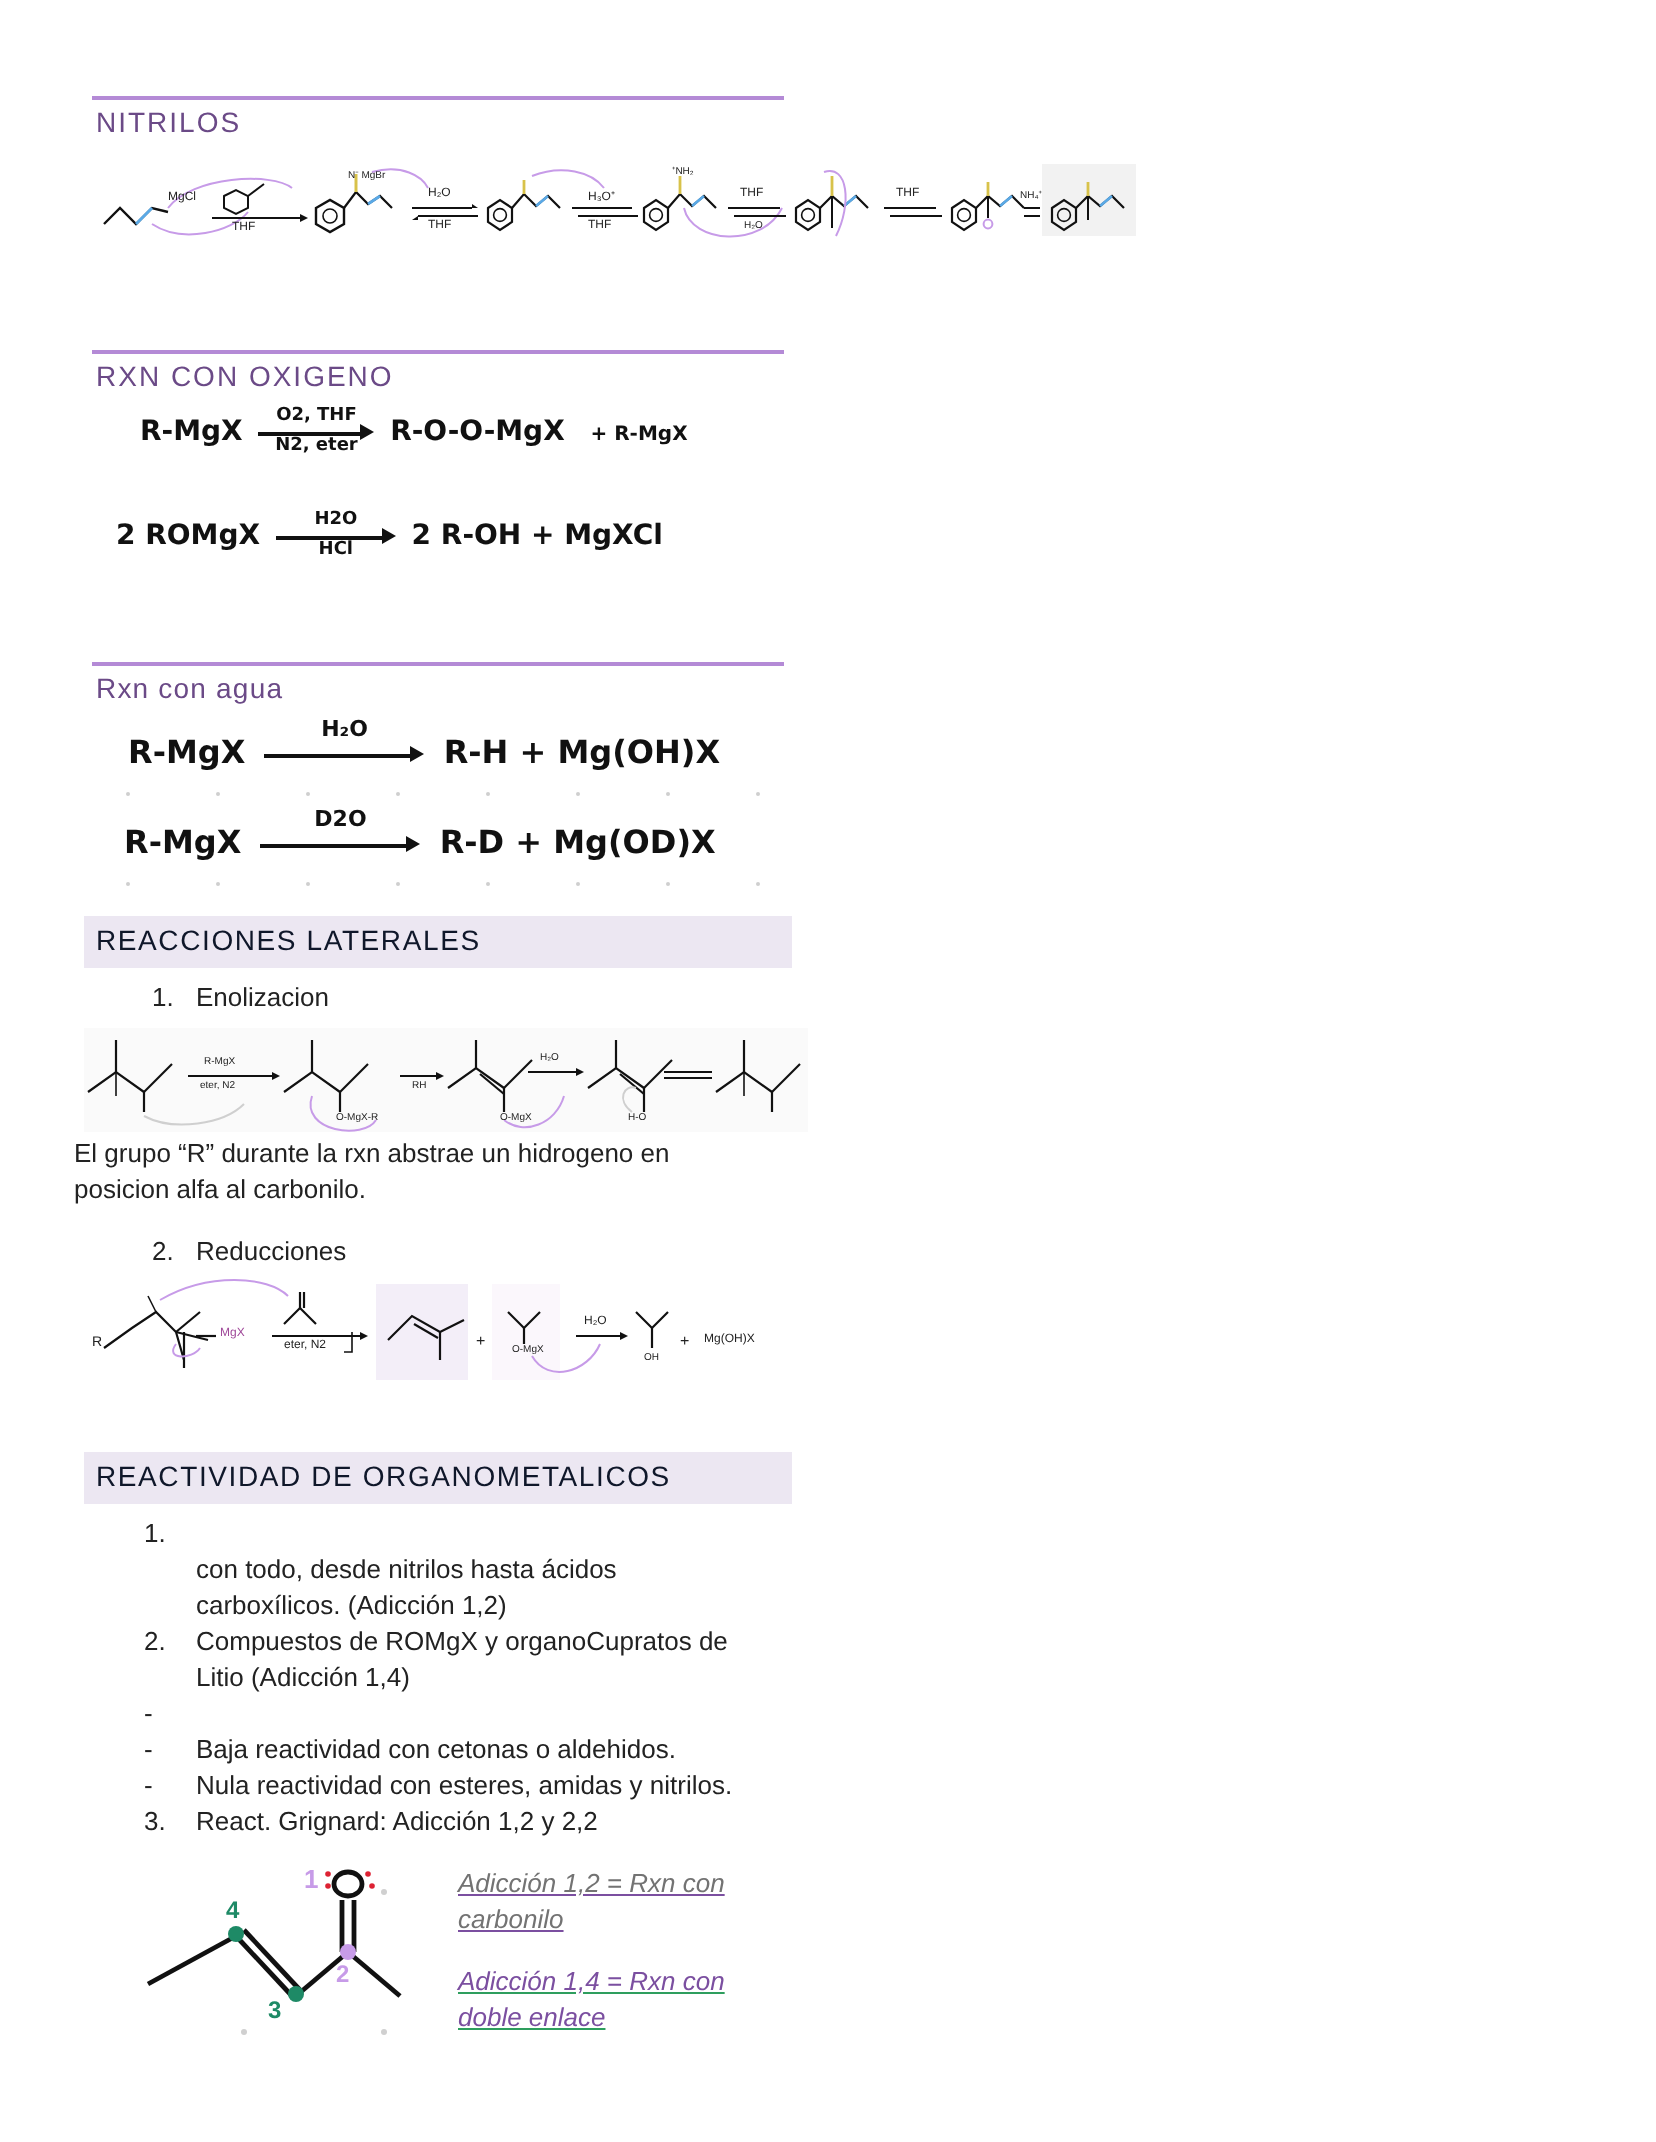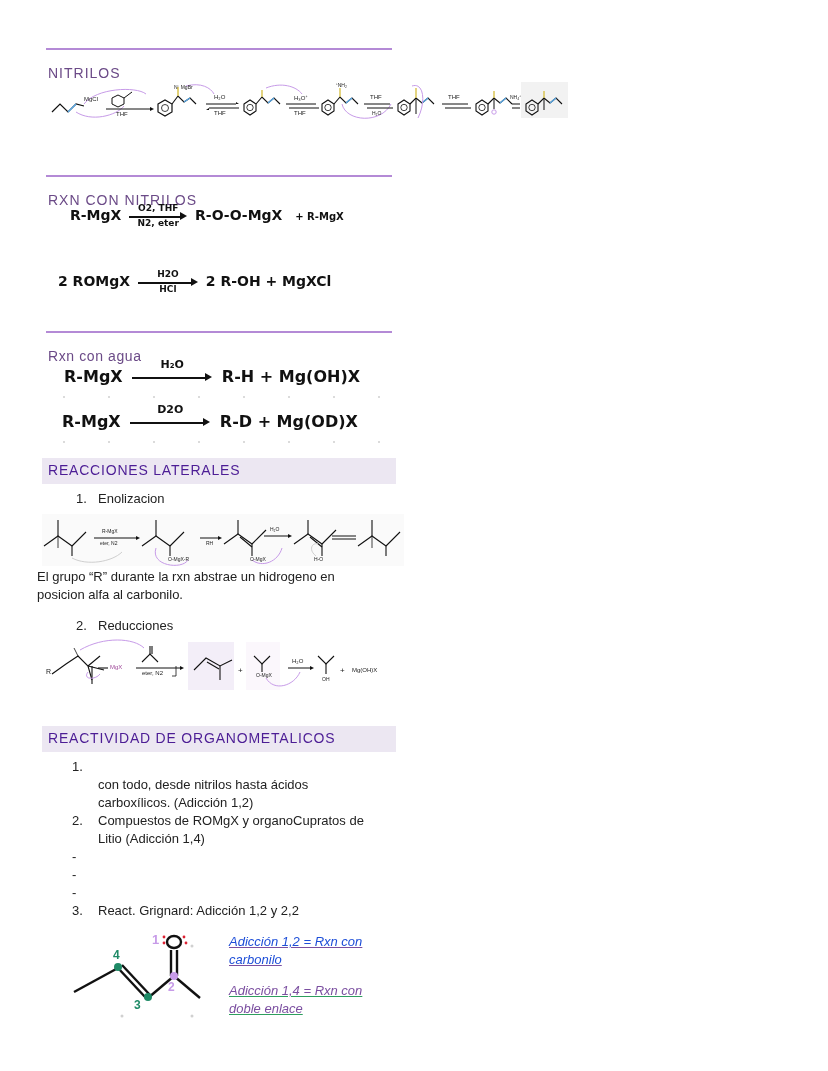--- a/index.html
+++ b/index.html
@@ -1,34 +1,34 @@
 <!DOCTYPE html>
 <html><head>
 <meta charset="utf-8">
 <style>
   html, body { margin:0; padding:0; background:#ffffff; }
   body { width:828px; height:1071px; position:relative; overflow:hidden; font-family:"Liberation Sans", sans-serif; color:#222; }
   .abs { position:absolute; }
   .rule { position:absolute; height:2px; background:#b48ad6; }
-  .h-violet { position:absolute; font-family:"Liberation Sans", sans-serif; font-size:14px; letter-spacing:1px; color:#6b4a87;margin-top:12px; }
+  .h-violet { position:absolute; font-family:"Liberation Sans", sans-serif; font-size:14px; letter-spacing:1px; color:#6b4a87; }
   .h-band { position:absolute; left:42px; width:354px; height:26px; background:#ece7f2; }
-  .h-band span { position:absolute; left:6px; top:4px; font-size:14px; letter-spacing:0.8px; color:#4c1d95; }
+  .h-band span { position:absolute; left:6px; top:4px; font-size:14px; letter-spacing:0.8px; color:#0f172a; }
   .hand { font-family:"DejaVu Sans", sans-serif; font-weight:bold; color:#111; }
   .eq { position:absolute; white-space:nowrap; }
   .arrow { display:inline-block; position:relative; vertical-align:middle; }
   .arrow .line { position:absolute; left:0; right:6px; top:50%; height:1.5px; background:#111; }
   .arrow .head { position:absolute; right:0; top:50%; width:0; height:0; border-left:7px solid #111; border-top:4px solid transparent; border-bottom:4px solid transparent; transform:translateY(-50%); }
   .arrow .above { position:absolute; left:0; right:0; text-align:center; font-size:9px; font-weight:bold; }
   .arrow .below { position:absolute; left:0; right:0; text-align:center; font-size:9px; font-weight:bold; }
   .para { position:absolute; font-size:13px; line-height:18px; color:#222; }
   .list { position:absolute; font-size:13px; line-height:18px; color:#222; }
   .list .row { display:flex; }
   .list .mk { width:26px; flex:0 0 26px; }
   .dots { position:absolute; width:2px; height:2px; border-radius:1px; background:#cfcfcf; }
-  .link-violet { color:#1d4ed8; text-decoration:underline; text-decoration-color:#7b4fa0; font-style:italic; }
+  .link-violet { color:#737373; text-decoration:underline; text-decoration-color:#7b4fa0; font-style:italic; }
   .link-green { color:#7b4fa0; font-style:italic; text-decoration:underline; text-decoration-color:#2e9e5e; }
 </style>
 </head>
 <body>
 
 <div class="rule" style="left:46px; top:48px; width:346px;"></div>
 <div class="h-violet" style="left:48px; top:53px;">NITRILOS</div>
 
 <div class="abs" style="left:46px; top:82px; width:522px; height:40px;">
   <svg width="522" height="40" viewBox="0 0 522 40">
@@ -114,36 +114,36 @@
   <span class="abs" style="left:248px; top:12px; font-size:6px;">H₃O⁺</span>
   <span class="abs" style="left:248px; top:28px; font-size:6px;">THF</span>
   <span class="abs" style="left:290px; top:0px; font-size:5px;">⁺NH₂</span>
   <span class="abs" style="left:324px; top:12px; font-size:6px;">THF</span>
   <span class="abs" style="left:326px; top:28px; font-size:5px;">H₂O</span>
   <span class="abs" style="left:402px; top:12px; font-size:6px;">THF</span>
   <span class="abs" style="left:464px; top:12px; font-size:5px;">NH₄⁺</span>
 </div>
 
 <div class="rule" style="left:46px; top:175px; width:346px;"></div>
-<div class="h-violet" style="left:48px; top:180px;">RXN CON NITRILOS</div>
+<div class="h-violet" style="left:48px; top:180px;">RXN CON OXIGENO</div>
 
 <div class="eq hand" style="left:70px; top:206px; font-size:14px;">
   <span>R-MgX</span>
   <span class="arrow" style="width:58px; height:20px; margin:0 3px;">
     <span class="above" style="top:-3px;">O2, THF</span>
     <span class="line"></span><span class="head"></span>
     <span class="below" style="top:12px;">N2, eter</span>
   </span>
   <span>R-O-O-MgX</span>
   <span style="font-size:10px; margin-left:8px;">+ R-MgX</span>
 </div>
 
 <div class="eq hand" style="left:58px; top:256px; font-size:14px;">
   <span>2 ROMgX</span>
-  <span class="arrow" style="width:60px; height:20px; margin:16px 3px;">
+  <span class="arrow" style="width:60px; height:20px; margin:2px 3px;">
     <span class="above" style="top:-3px;">H2O</span>
     <span class="line"></span><span class="head"></span>
     <span class="below" style="top:12px;">HCl</span>
   </span>
   <span>2 R-OH + MgXCl</span>
 </div>
 
 <div class="rule" style="left:46px; top:331px; width:346px;"></div>
 <div class="h-violet" style="left:48px; top:336px; letter-spacing:0.6px;">Rxn con agua</div>
 
@@ -318,23 +318,25 @@
     </div>
   <div class="row">
       <span class="mk">2.</span>
       <span><span>Compuestos de ROMgX y organoCupratos de</span><br><span>Litio (Adicción 1,4)</span></span>
     </div>
   <div class="row">
       <span class="mk">-</span>
     </div>
   <div class="row">
       <span class="mk">-</span>
+      <span>Baja reactividad con cetonas o aldehidos.</span>
     </div>
   <div class="row">
       <span class="mk">-</span>
+      <span>Nula reactividad con esteres, amidas y nitrilos.</span>
     </div>
   <div class="row">
       <span class="mk">3.</span>
       <span>React. Grignard: Adicción 1,2 y 2,2</span>
     </div>
 </div>
 
 <div class="abs" style="left:70px; top:928px; width:140px; height:92px;">
   <svg width="140" height="92" viewBox="0 0 140 92">
     <line x1="4" y1="64" x2="48" y2="40" stroke="#111" stroke-width="2.4"></line>

